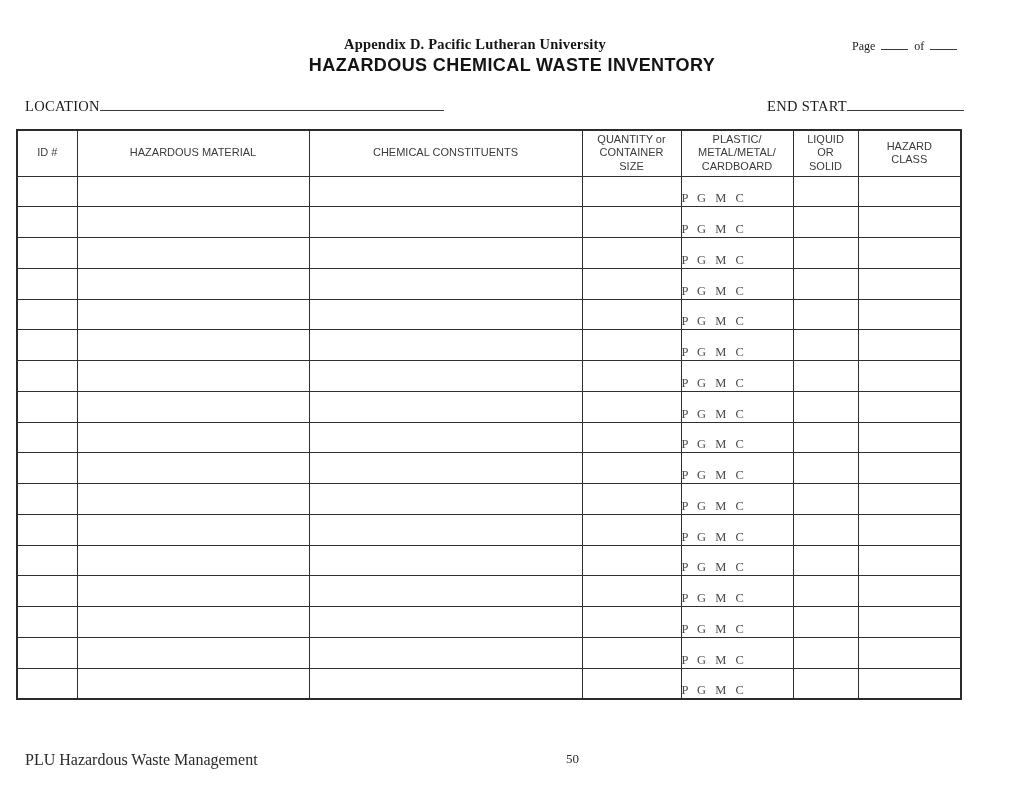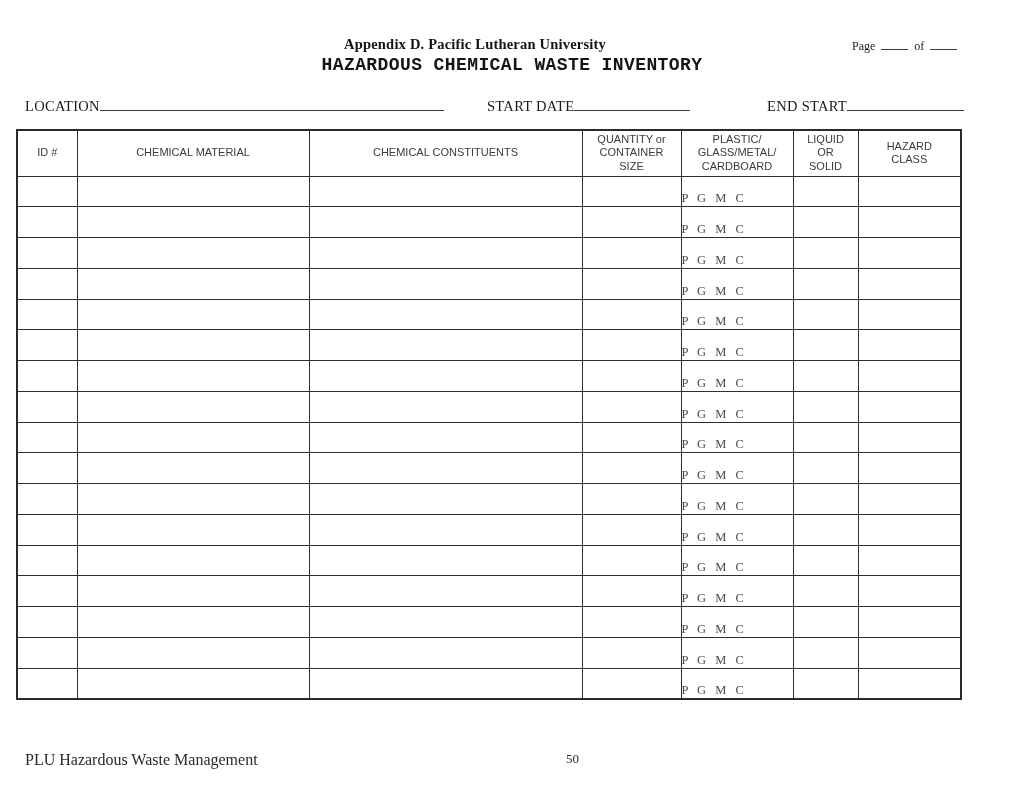--- a/index.html
+++ b/index.html
@@ -25,21 +25,21 @@
     position: relative;
     left: -37px;
     font-family: "Liberation Serif", "DejaVu Serif", serif;
     font-weight: bold;
     font-size: 14.5px;
     letter-spacing: 0.2px;
     color: #141414;
   }
   .main-title {
     margin-top: 2px;
-    font-family: Liberation Mono, monospace;
+    font-family: Liberation Sans, sans-serif;
     font-weight: bold;
     font-size: 18px;
     letter-spacing: 0.4px;
     color: #141414;
   }
 
   
   .page-field {
     position: absolute;
     left: 852px; top: 37px;
@@ -129,49 +129,46 @@
   <div class="page-field">
     <span>Page</span>
     <span class="blank page-blank"></span>
     <span>of</span>
     <span class="blank page-blank"></span>
   </div>
 
   <div class="form-line">
     <div class="field field-location">
       <span>LOCATION</span><span class="blank location-blank"></span>
-    </div>
-    <div class="field field-startdate">
-      <span>START DATE</span><span class="blank startdate-blank"></span>
     </div>
     <div class="field field-enddate">
       <span>END START</span><span class="blank enddate-blank"></span>
     </div>
   </div>
 
   <table class="inventory">
     <colgroup>
       <col style="width:60px">
         <col style="width:232px">
         <col style="width:273px">
       <col style="width:99px">
         <col style="width:112px">
         <col style="width:65px">
         <col style="width:103px">
     </colgroup>
     <thead>
       <tr>
         <th>ID #</th>
-        <th>CHEMICAL MATERIAL</th>
+        <th>HAZARDOUS MATERIAL</th>
         <th>CHEMICAL CONSTITUENTS</th>
         <th>QUANTITY or
 CONTAINER
 SIZE</th>
         <th>PLASTIC/
-GLASS/METAL/
+METAL/METAL/
 CARDBOARD</th>
         <th>LIQUID
 OR
 SOLID</th>
         <th>HAZARD
 CLASS</th>
       </tr>
     </thead>
     <tbody>
         <tr>

